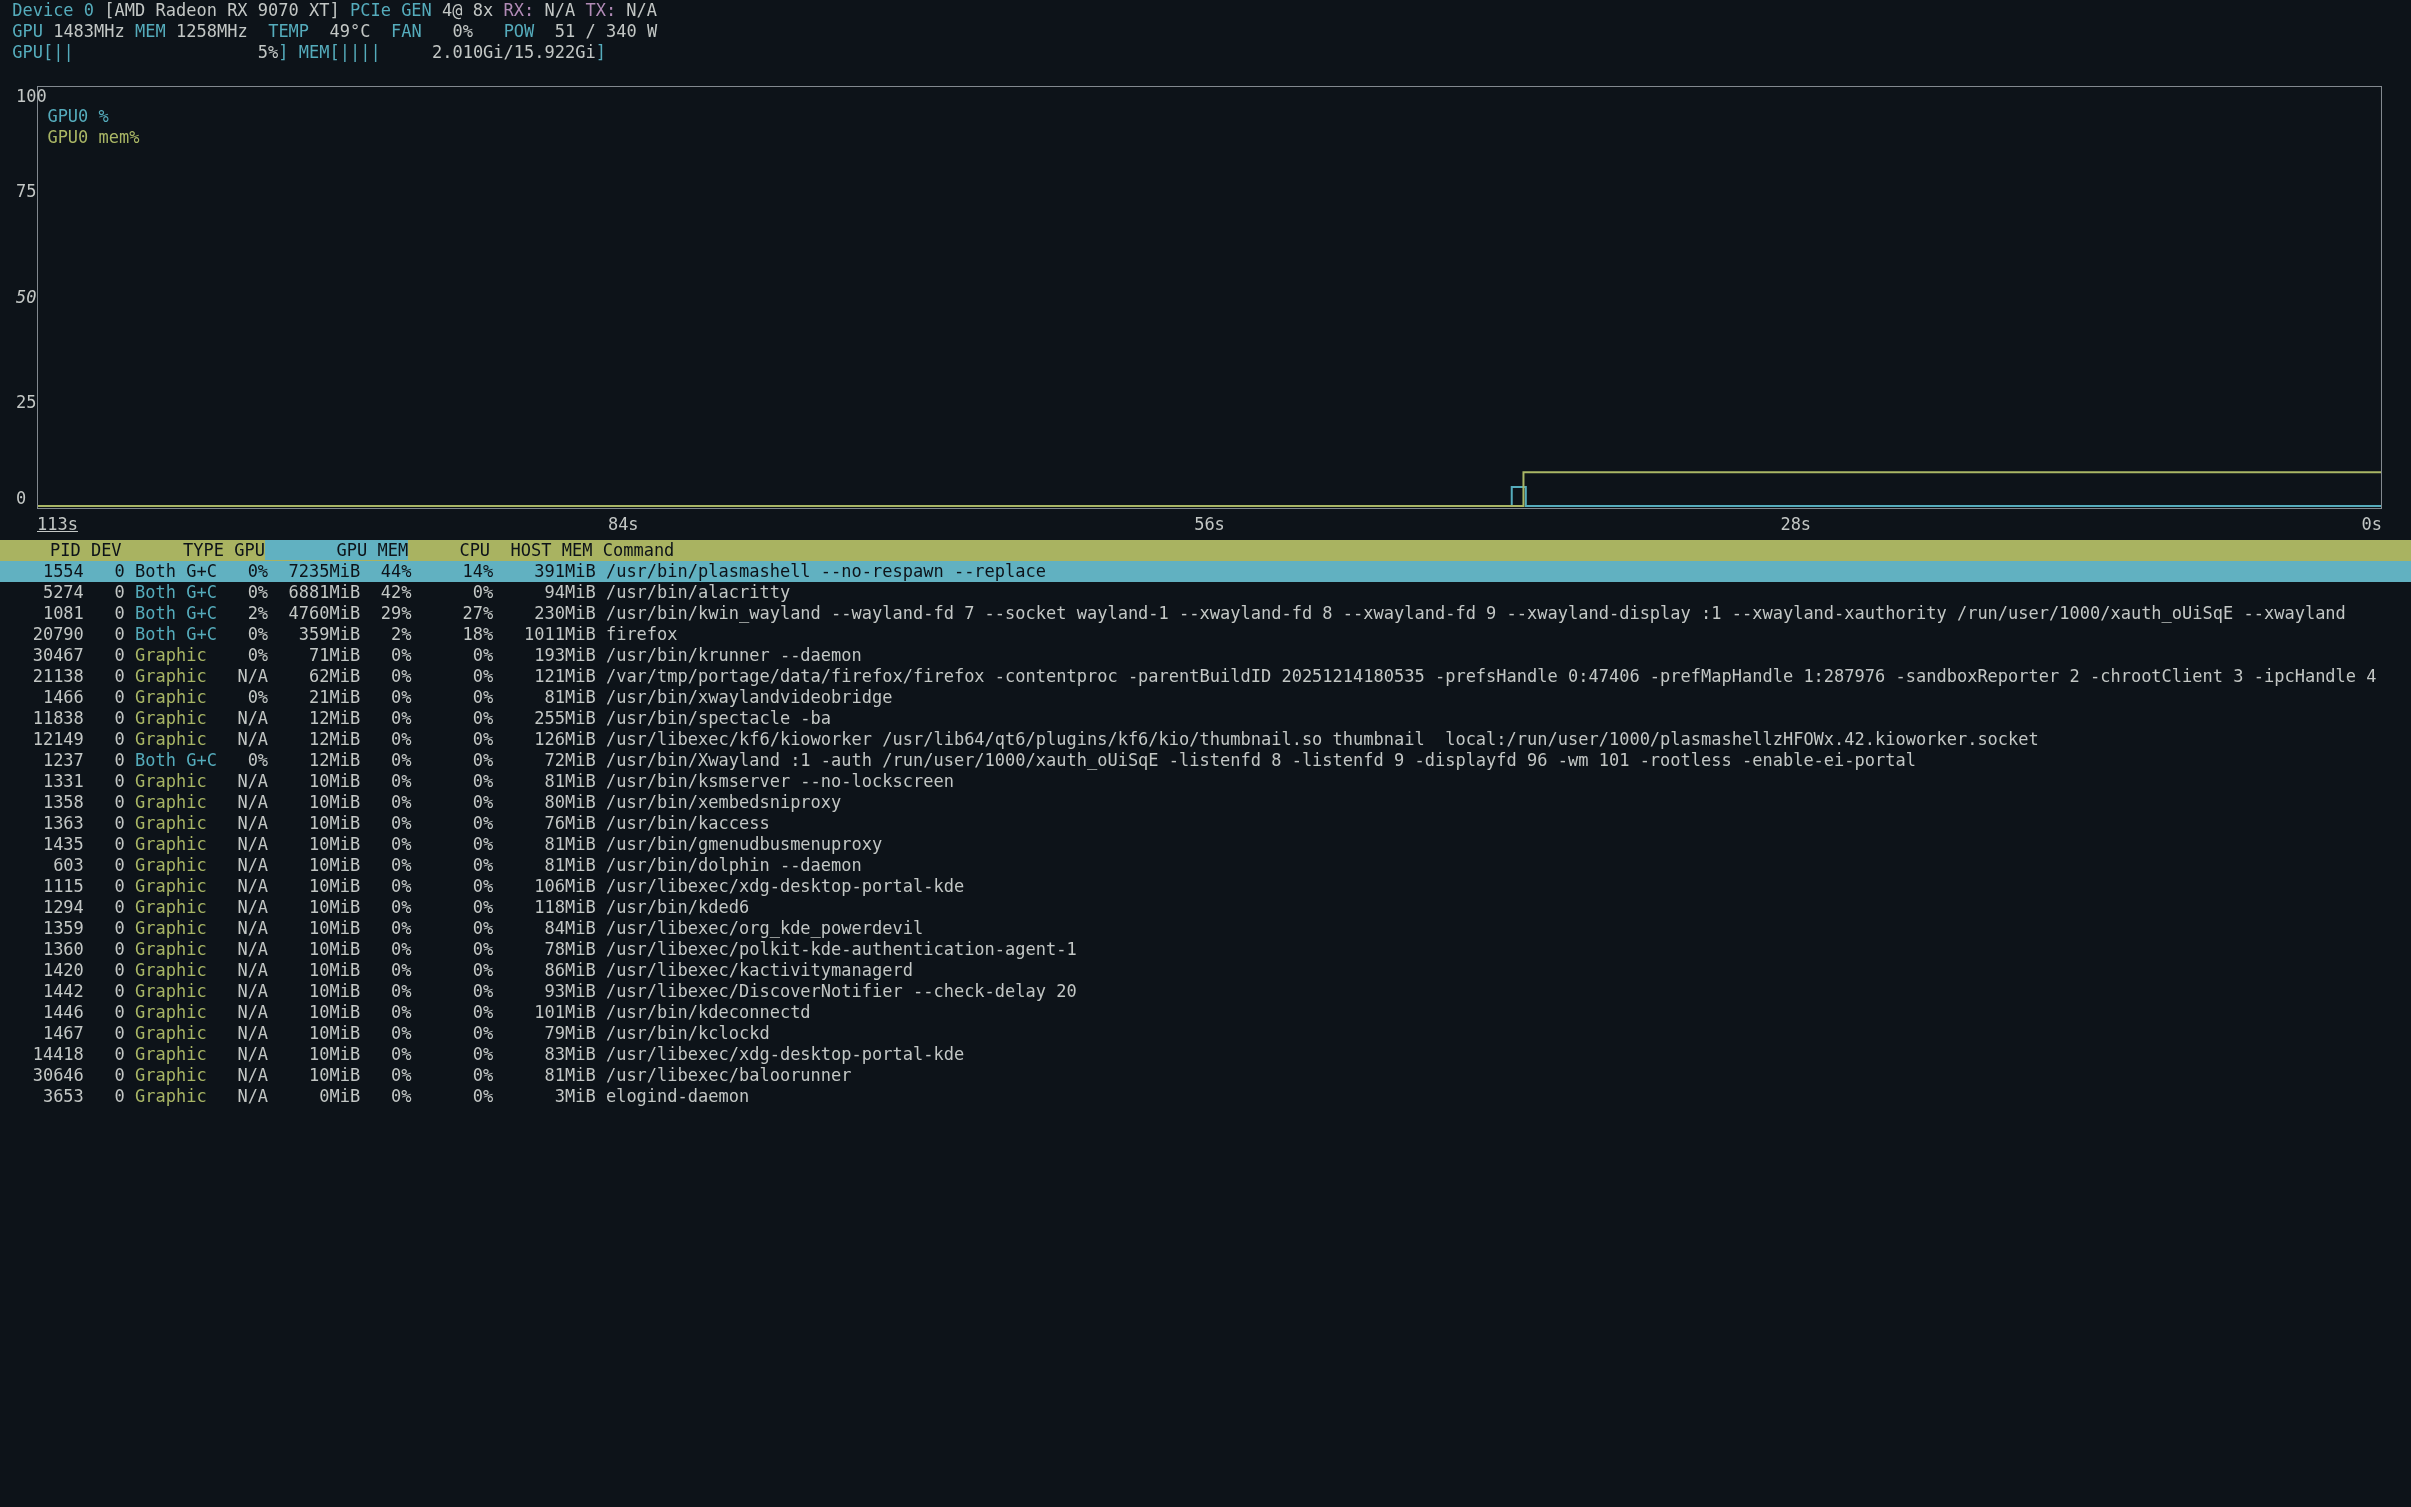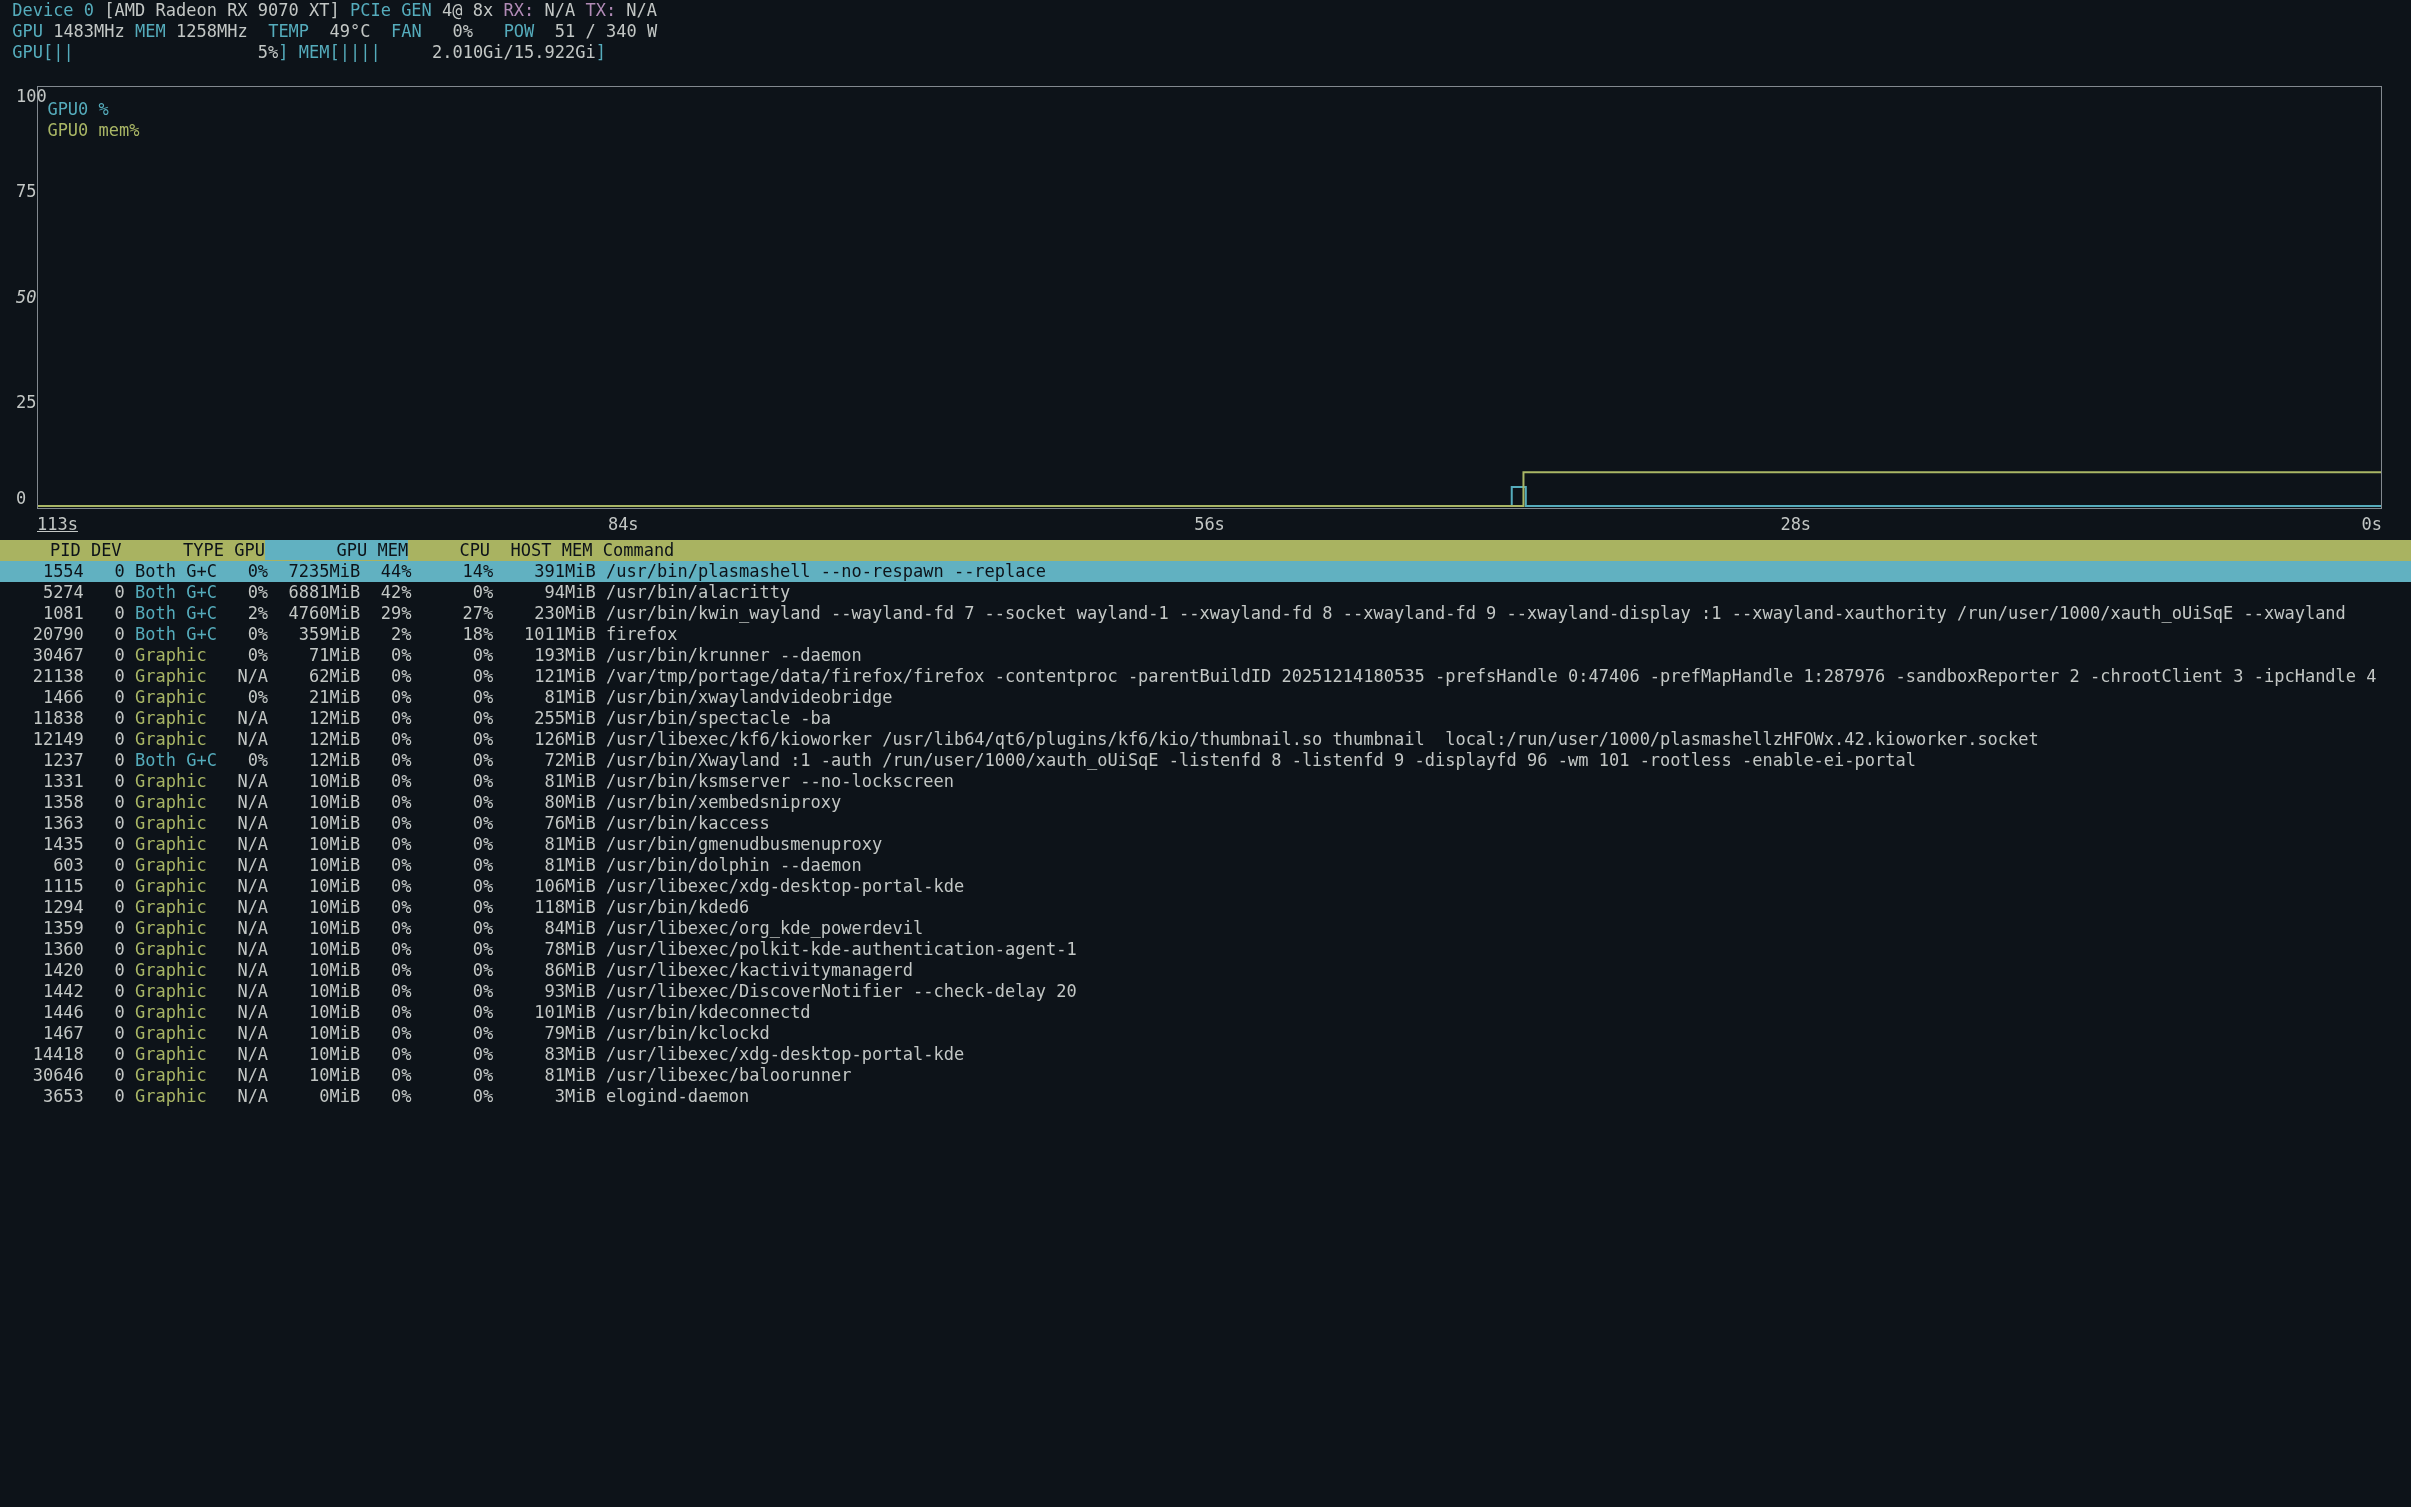--- a/index.html
+++ b/index.html
@@ -11,21 +11,21 @@
     font-size:17px;line-height:21px;
   }
   .line{white-space:pre;height:21px;padding-left:12.2px}
   .cyan{color:var(--cyan)}
   .olive{color:var(--olive)}
   .magenta{color:var(--magenta)}
   .fg{color:var(--foreground)}
   .chart-wrap{position:relative;height:477px}
   .chart-box{position:absolute;left:37px;top:22.6px;width:2345px;height:423px;border:1.9px solid var(--chart-border)}
   .chart-box svg{position:absolute;left:0;top:0;width:100%;height:100%;display:block}
-  .legend{position:absolute;left:9.4px;top:12px}
+  .legend{position:absolute;left:9.4px;top:19px}
   .legend div{height:21px;white-space:pre}
   .ytick{position:absolute;left:16px;width:31px;text-align:left;white-space:pre;height:21px}
   .xticks{position:absolute;left:37px;top:451px;width:2345px;height:21px}
   .xtick{position:absolute;white-space:pre}
   .thead{white-space:pre;height:21px;padding-left:9px;background:var(--header-bg);color:var(--dark-text);overflow:hidden}
   .thead span{color:var(--dark-text)}
   .thead .sort{background:var(--selection-bg)}
   .rows .row{white-space:pre;height:21px;padding-left:12.2px;overflow:hidden}
   .row .type-both{color:var(--cyan)}
   .row .type-graphic{color:var(--olive)}

